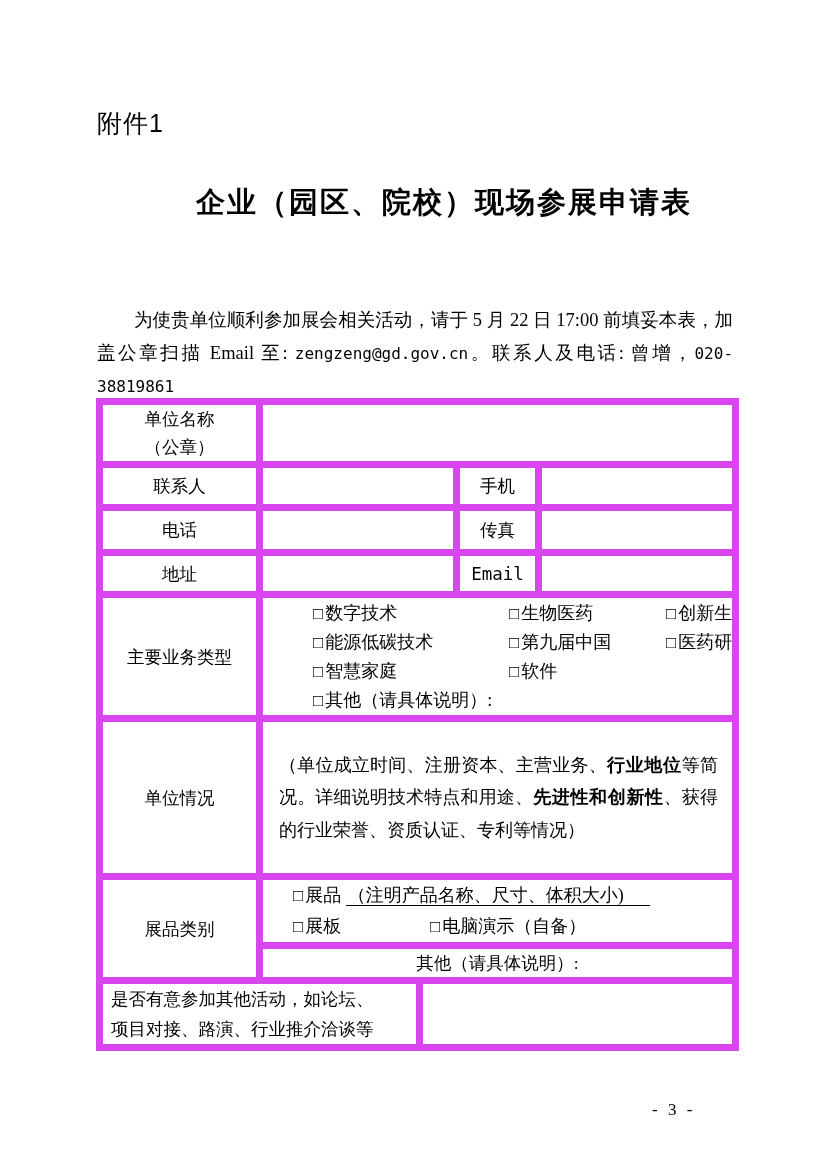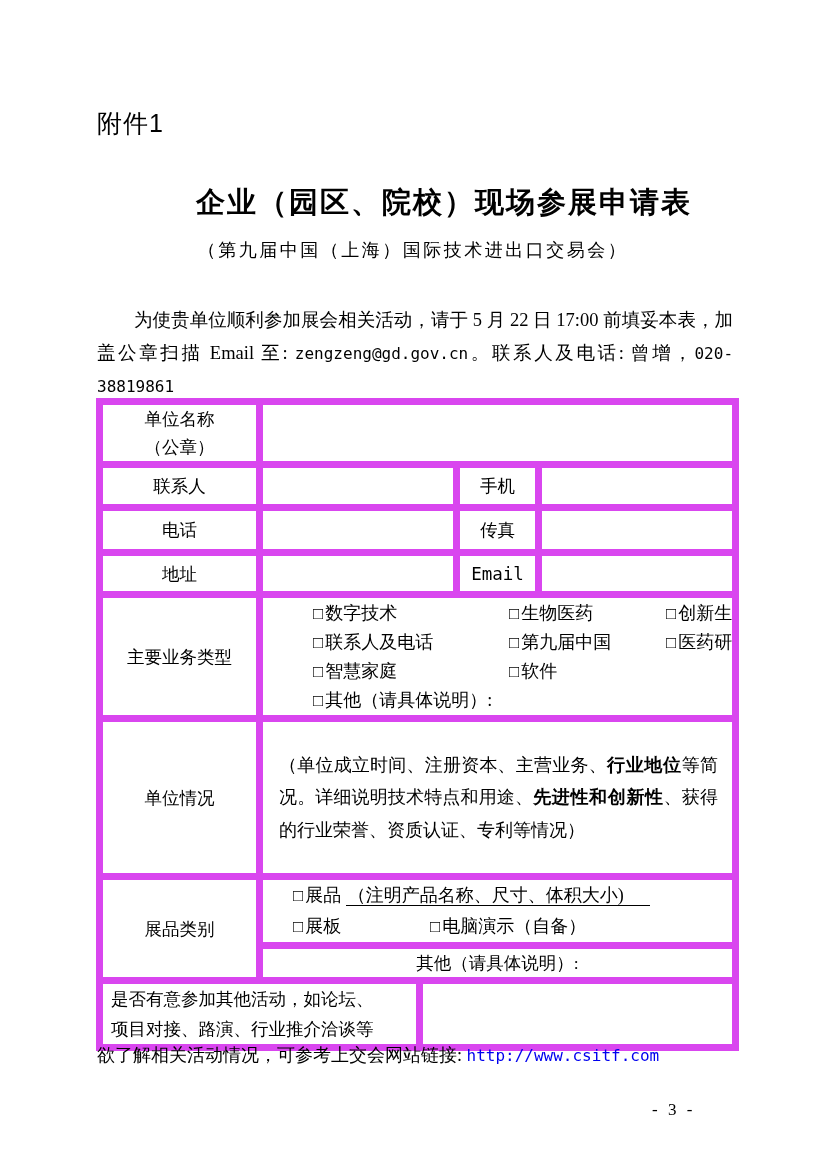--- a/index.html
+++ b/index.html
@@ -109,21 +109,20 @@
   }
 </style>
 </head>
 <body>
 
 <div class="page">
 
   <div class="attachment">附件1</div>
 
   <div class="title">企业（园区、院校）现场参展申请表</div>
-  <div class="subtitle">（第九届中国（上海）国际技术进出口交易会）</div>
 
   <div class="intro"><span>为使贵单位顺利参加展会相关活动，请于 5 月 22 日 17:00 前填妥本表，加盖公章扫描 Email 至: </span><span class="mono">zengzeng@gd.gov.cn</span><span>。联系人及电话: 曾增，</span><span class="mono">020-38819861</span></div>
 
   <table class="form">
     <colgroup>
       <col style="width:160px">
         <col style="width:160px">
         <col style="width:37px">
         <col style="width:82px">
         <col style="width:197px">
@@ -159,21 +158,21 @@
       <td></td>
     </tr>
 
     <tr class="r5">
       <td class="lbl">主要业务类型</td>
       <td colspan="4">
         <div class="cbline">
           <span class="cbitem w1"><span class="cb">□</span><span>数字技术</span></span><span class="cbitem w2"><span class="cb">□</span><span>生物医药</span></span><span class="cbitem"><span class="cb">□</span><span>创新生态及服务</span></span>
         </div>
         <div class="cbline">
-          <span class="cbitem w1"><span class="cb">□</span><span>联系人及电话</span></span><span class="cbitem w2"><span class="cb">□</span><span>第九届中国</span></span><span class="cbitem"><span class="cb">□</span><span>医药研发</span></span>
+          <span class="cbitem w1"><span class="cb">□</span><span>能源低碳技术</span></span><span class="cbitem w2"><span class="cb">□</span><span>第九届中国</span></span><span class="cbitem"><span class="cb">□</span><span>医药研发</span></span>
         </div>
         <div class="cbline">
           <span class="cbitem w1"><span class="cb">□</span><span>智慧家庭</span></span><span class="cbitem"><span class="cb">□</span><span>软件</span></span>
         </div>
         <div class="cbline">
           <span class="cbitem"><span class="cb">□</span><span>其他（请具体说明）:</span></span>
         </div>
       </td>
     </tr>
 
@@ -204,17 +203,16 @@
     <tr class="r9">
       <td colspan="2" class="activitylbl">
         <div>是否有意参加其他活动，如论坛、</div>
         <div>项目对接、路演、行业推介洽谈等</div>
       </td>
       <td colspan="3"></td>
     </tr>
   </tbody>
     </table>
 
-  <div class="footer"><span>欲了解相关活动情况，可参考上交会网站链接: </span><a href="#" class="mono">http://www.csitf.com</a></div>
 
   <div class="pagenum">- 3 -</div>
 
 </div>
 
 </body></html>

